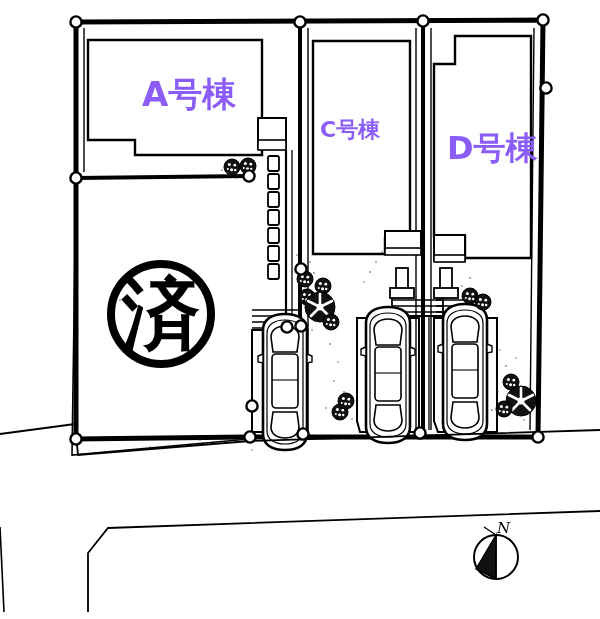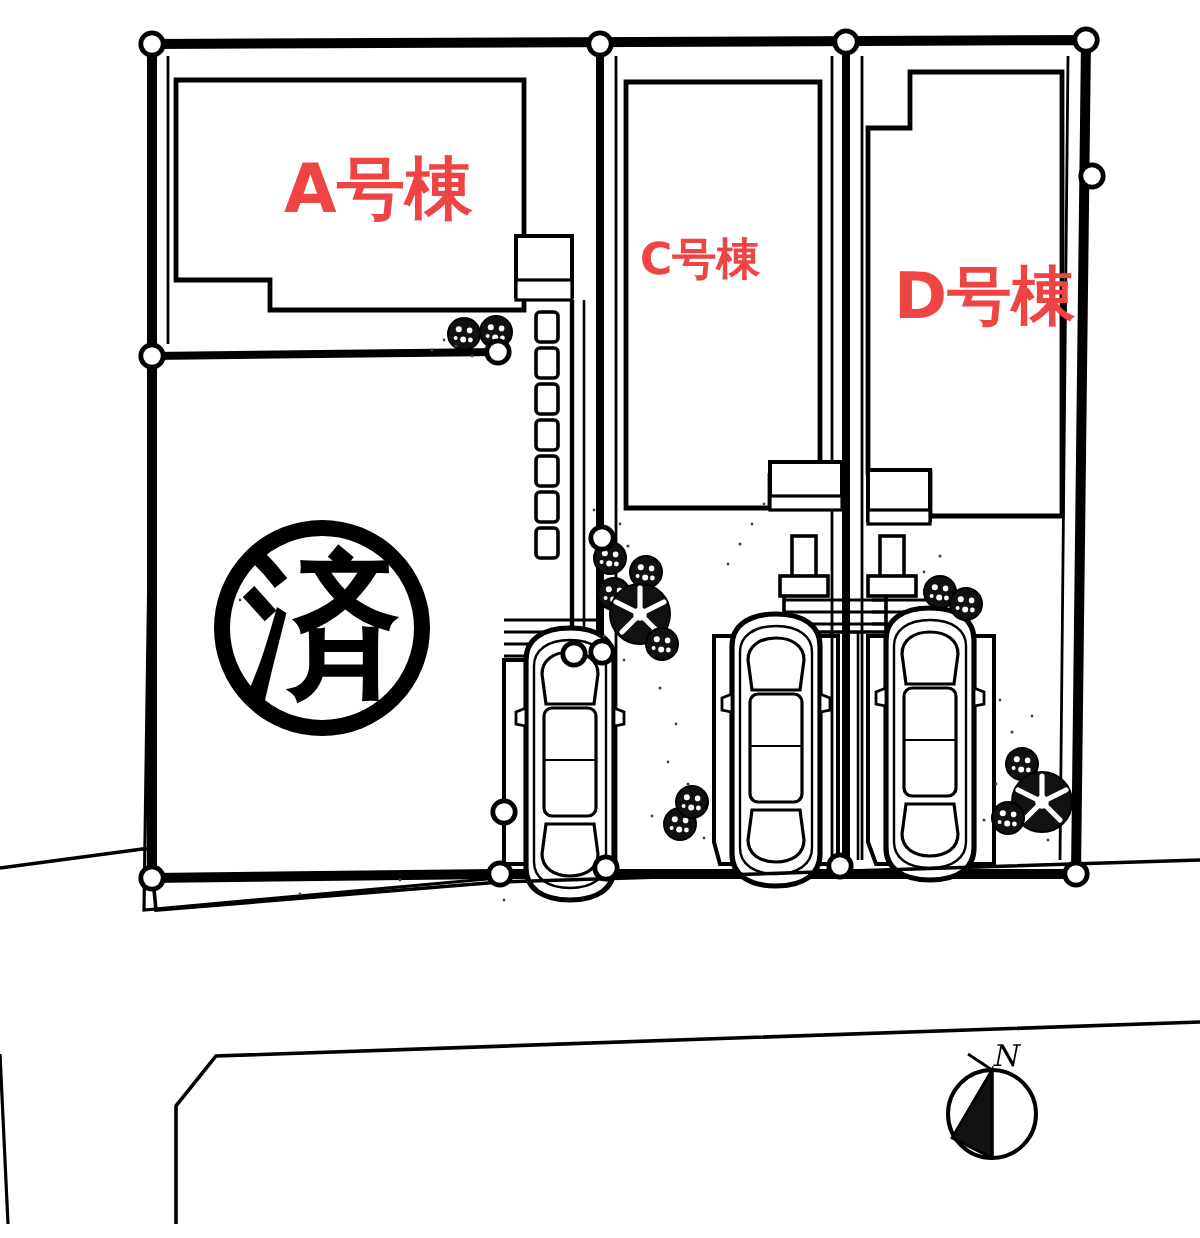--- a/index.html
+++ b/index.html
@@ -3,21 +3,21 @@
 <meta charset="utf-8">
 <style>
   html,body{margin:0;padding:0;background:#ffffff;}
   body{width:600px;height:619px;font-family:"Liberation Sans",sans-serif;overflow:hidden;}
   #stage{position:relative;width:600px;height:619px;background:#fff;}
   #plan{position:absolute;left:0;top:0;}
   .bldg-label{
     position:absolute;
     font-family:"DejaVu Sans","Liberation Sans",sans-serif;
     font-weight:700;
-    color:#ef4444;
+    color:#8b5cf6;
     white-space:nowrap;
     letter-spacing:0px;
     pointer-events:none;
   }
   #label-a{left:142px;top:72px;font-size:34px;}
   #label-c{left:320px;top:115px;font-size:22px;}
   #label-d{left:437px;top:127px;font-size:32px;padding-left:10px;}
   .compass-n{
     position:absolute;
     left:497px;top:519px;

